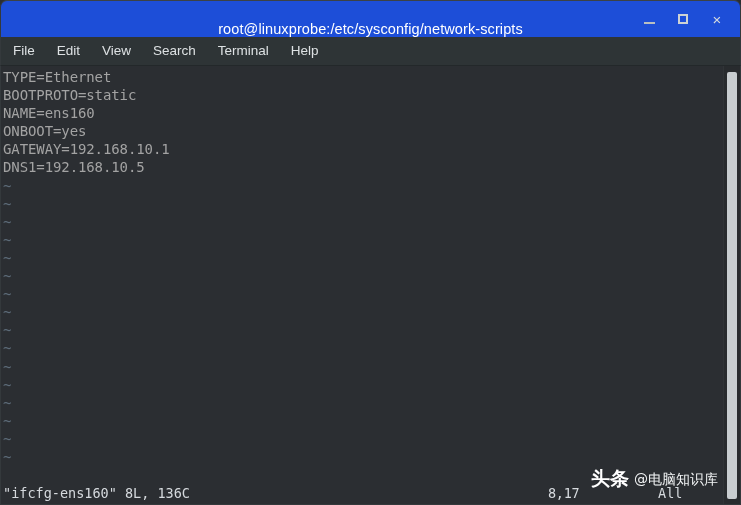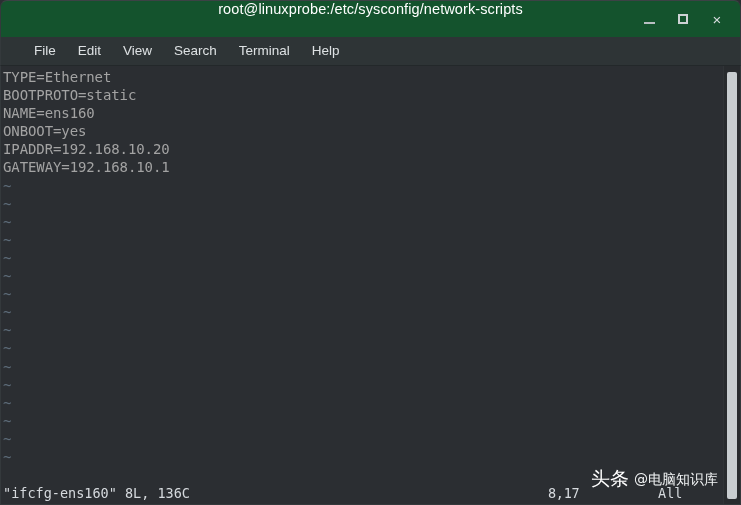--- a/index.html
+++ b/index.html
@@ -22,29 +22,29 @@
     box-sizing: border-box;
     display: flex;
     flex-direction: column;
   }
 
   
   .titlebar {
     position: relative;
     height: 37px;
     min-height: 37px;
-    background: #14532d;
+    background: #1d4ed8;
     border-top-left-radius: 7px;
     border-top-right-radius: 7px;
     border-top: 1px solid #3c4245;
     border-left: 1px solid #34393c;
     border-right: 1px solid #34393c;
     box-sizing: border-box;
     display: flex;
-    align-items: flex-start;
+    align-items: flex-end;
     justify-content: center;
   }
   .title-text {
     color: #ffffff;
     font-size: 14.5px;
     font-family: "Liberation Sans", sans-serif;
     letter-spacing: 0.1px;
     white-space: nowrap;
     text-align: center;
     pointer-events: none;
@@ -94,21 +94,21 @@
   .menubar {
     height: 29px;
     min-height: 29px;
     background: #2e3436;
     border-left: 1px solid #34393c;
     border-right: 1px solid #34393c;
     border-bottom: 1px solid #23282a;
     box-sizing: border-box;
     display: flex;
     align-items: center;
-    padding-left: 22px;
+    padding-left: 1px;
   }
   .menu-item {
     color: #dde1e3;
     font-size: 13.5px;
     font-family: "Liberation Sans", sans-serif;
     padding: 3px 11px 4px 11px;
     white-space: nowrap;
     border-radius: 3px;
   }
 
@@ -207,21 +207,21 @@
     display: flex;
     align-items: center;
     gap: 5px;
     pointer-events: none;
     z-index: 5;
   }
   .wm-brand {
     color: #ffffff;
     font-family: "DejaVu Sans", sans-serif;
     font-size: 19px;
-    font-weight: 400;
+    font-weight: 700;
     line-height: 1;
   }
   .wm-handle {
     color: #f2f4f5;
     font-family: "DejaVu Sans", sans-serif;
     font-size: 14px;
     font-weight: 400;
     line-height: 1;
   }
 </style>
@@ -255,22 +255,22 @@
   </div>
 
   <div class="term-wrap">
 
     <div class="term">
       <div id="content-lines">
           <div class="term-line">TYPE=Ethernet</div>
           <div class="term-line">BOOTPROTO=static</div>
           <div class="term-line">NAME=ens160</div>
           <div class="term-line">ONBOOT=yes</div>
-          <div class="term-line">IPADDR=192.168.10.20</div>
           <div class="term-line">GATEWAY=192.168.10.1</div>
+          <div class="term-line">DNS1=192.168.10.5</div>
         </div>
       <div id="tilde-lines">
           <div class="tilde-line">~</div>
           <div class="tilde-line">~</div>
           <div class="tilde-line">~</div>
           <div class="tilde-line">~</div>
           <div class="tilde-line">~</div>
           <div class="tilde-line">~</div>
           <div class="tilde-line">~</div>
           <div class="tilde-line">~</div>

